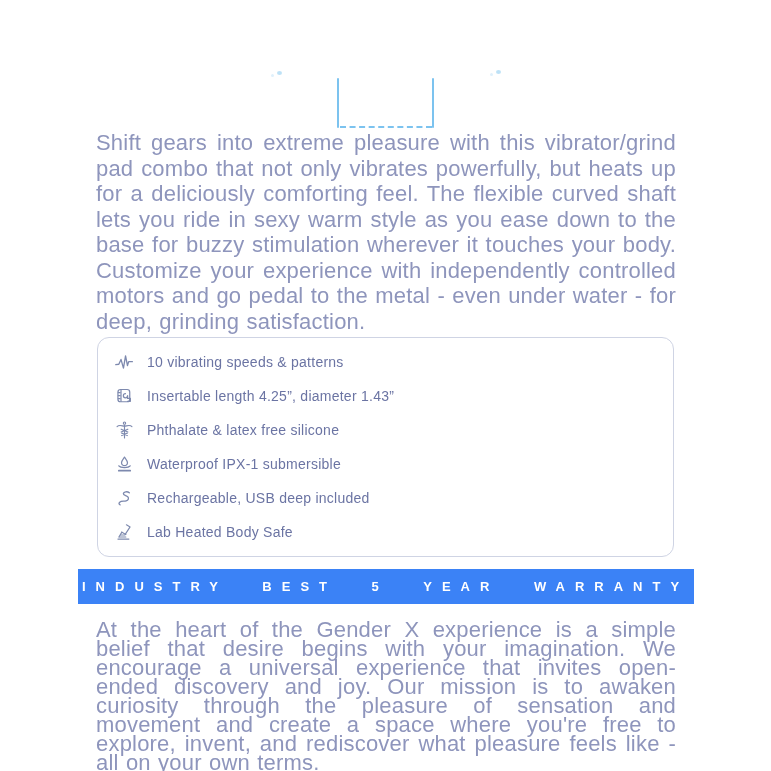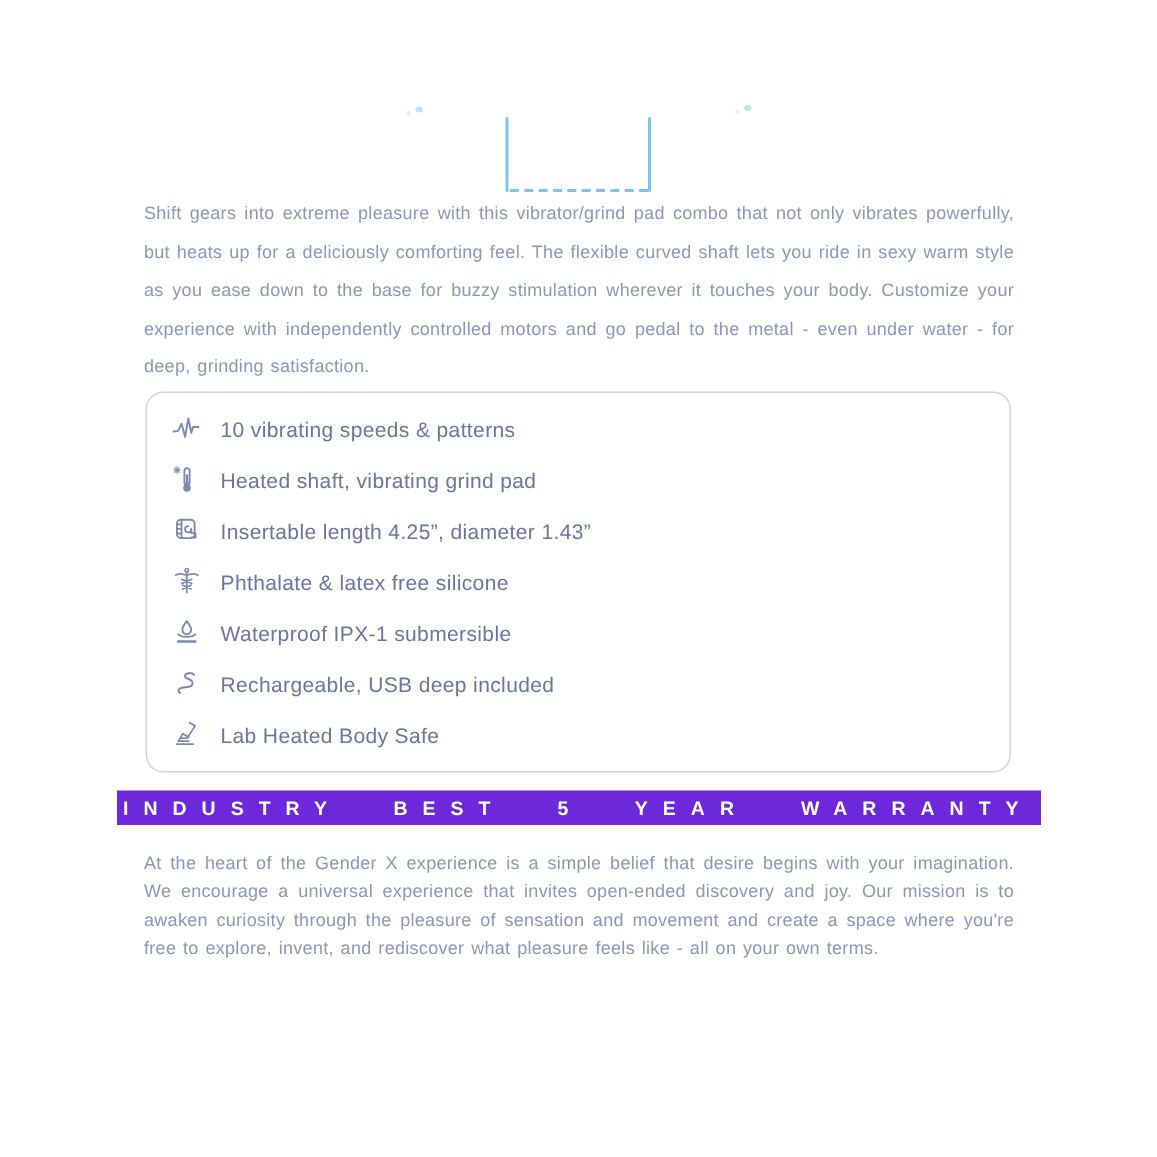--- a/index.html
+++ b/index.html
@@ -24,40 +24,40 @@
   .speck{position:absolute;width:5px;height:4px;border-radius:50%;
     background:#a8d8f4;opacity:.75;filter:blur(.4px);}
   .speck-left{left:277px;top:71px;}
   .speck-right{left:496px;top:70px;}
   .speck-left::after,.speck-right::after{
     content:"";position:absolute;left:-6px;top:3px;width:3px;height:3px;border-radius:50%;
     background:#c9e6f8;opacity:.8;}
 
   
   .description,.brand{
-    margin:0 95px 0 96px;color:#8e95bc;font-size:12px;line-height:25.5px;
+    margin:0 95px 0 96px;color:#8e95bc;font-size:22px;line-height:25.5px;
     text-align:justify;letter-spacing:.2px;word-spacing:1px;
   }
   .brand{margin-top:16px;line-height:19px;}
 
   
   .feature-box{
     box-sizing:border-box;margin:3px 0 0 97px;width:577px;
     border:1.5px solid #cfd4e4;border-radius:12px;padding:7px 0;
     background:#ffffff;
   }
   .feature-row{display:flex;align-items:center;height:34px;padding-left:14px;}
   .feat-icon{width:24px;height:24px;display:flex;align-items:center;justify-content:center;
     margin-right:11px;color:#7d89ae;flex:0 0 24px;}
   .feat-icon svg{display:block;}
   .feat-label{color:#6b74a3;font-size:14px;letter-spacing:.25px;}
 
   
   .banner{
-    box-sizing:border-box;margin:12px 77px 0 78px;height:23px;background:#6d28d9;
+    box-sizing:border-box;margin:12px 77px 0 78px;height:35px;background:#3b82f6;
     display:flex;align-items:center;padding:0 4px;overflow:hidden;
   }
   .banner span{
     color:#ffffff;font-weight:bold;font-size:13px;letter-spacing:10px;
     word-spacing:21px;white-space:nowrap;
   }
 </style>
 </head>
 <body>
 
@@ -74,36 +74,20 @@
   <p class="description">Shift gears into extreme pleasure with this vibrator/grind pad combo that not only vibrates powerfully, but heats up for a deliciously comforting feel. The flexible curved shaft lets you ride in sexy warm style as you ease down to the base for buzzy stimulation wherever it touches your body. Customize your experience with independently controlled motors and go pedal to the metal - even under water - for deep, grinding satisfaction.</p>
 
   <div class="feature-box">
       <div class="feature-row">
       <span class="feat-icon">
     <svg width="21" height="21" viewBox="0 0 24 24" fill="none" stroke="#7d89ae" stroke-width="1.5" stroke-linecap="round" stroke-linejoin="round">
       <polyline points="2,14.5 5.5,14 8,8.5 10.8,18.5 13.2,4.5 15.4,15.5 16.8,11 21,11"></polyline>
     </svg>
   </span>
       <span class="feat-label">10 vibrating speeds &amp; patterns</span>
-    </div>
-      <div class="feature-row">
-      <span class="feat-icon">
-    <svg width="21" height="21" viewBox="0 0 24 24" fill="none" stroke="#7d89ae" stroke-width="1.4" stroke-linecap="round" stroke-linejoin="round">
-      <rect x="10.2" y="3.5" width="4" height="12.5" rx="2"></rect>
-      <circle cx="12.2" cy="18.6" r="2.9" fill="#7d89ae" stroke="none"></circle>
-      <line x1="12.2" y1="9" x2="12.2" y2="16" stroke-width="1.8"></line>
-      <g stroke-width="0.9">
-        <line x1="4.6" y1="2.6" x2="4.6" y2="7.4"></line>
-        <line x1="2.2" y1="5" x2="7" y2="5"></line>
-        <line x1="2.9" y1="3.3" x2="6.3" y2="6.7"></line>
-        <line x1="6.3" y1="3.3" x2="2.9" y2="6.7"></line>
-      </g>
-    </svg>
-  </span>
-      <span class="feat-label">Heated shaft, vibrating grind pad</span>
     </div>
       <div class="feature-row">
       <span class="feat-icon">
     <svg width="21" height="21" viewBox="0 0 24 24" fill="none" stroke="#7d89ae" stroke-width="1.4" stroke-linecap="round" stroke-linejoin="round">
       <rect x="4.5" y="4" width="13.5" height="14" rx="3"></rect>
       <line x1="8" y1="4.5" x2="8" y2="17.5"></line>
       <line x1="5" y1="7.5" x2="7" y2="7.5"></line>
       <line x1="5" y1="11" x2="7" y2="11"></line>
       <line x1="5" y1="14.5" x2="7" y2="14.5"></line>
       <path d="M15.5 11.2a2.4 2.4 0 1 1-2.4-2.4"></path>

